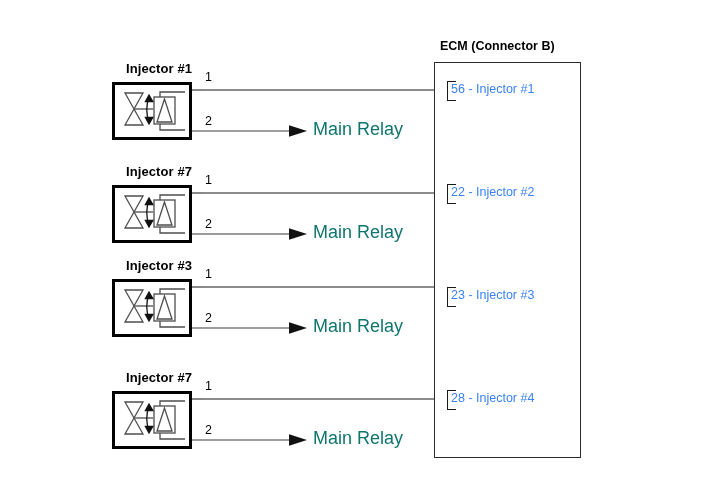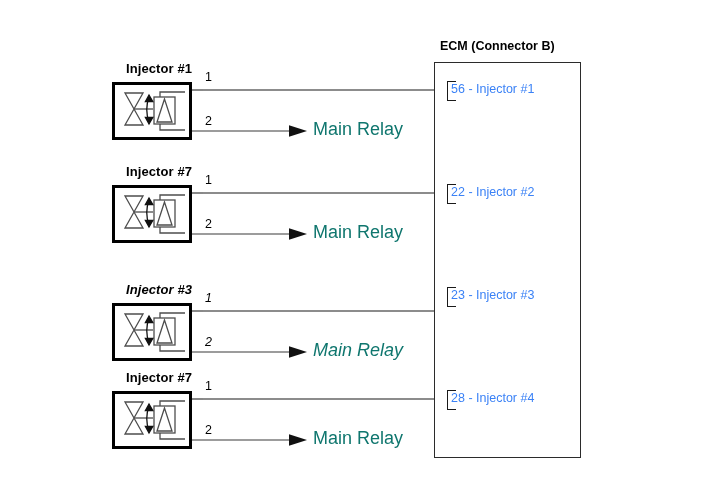--- a/index.html
+++ b/index.html
@@ -176,21 +176,21 @@
     <div class="pin-num pin-num-2">2</div>
     <div class="relay-label">Main Relay</div>
     <svg class="wire-svg" width="430" height="103">
       <line x1="192" y1="29" x2="203" y2="29" stroke="#3a3a3a" stroke-width="1.2"></line>
       <line x1="203" y1="29" x2="434" y2="29" stroke="#1a1a1a" stroke-width="1.2"></line>
       <line x1="192" y1="70" x2="300" y2="70" stroke="#3a3a3a" stroke-width="1.2"></line>
       <polygon points="289,64.2 307,70 289,75.8" fill="#111111"></polygon>
     </svg>
   </div>
 
-  <div class="injector-group" style="top:282px;font-style:italic;">
+  <div class="injector-group" style="top:258px;">
     <div class="injector-title">Injector #3</div>
     <div class="injector-box">
       <svg class="injector-svg" width="74" height="52" viewBox="0 0 74 52">
         <g fill="none" stroke="#4d4d4d" stroke-width="1.3">
           <path d="M10,8 L28,8 L10,40 L28,40 Z"></path>
           <line x1="19" y1="24" x2="38" y2="24"></line>
           <rect x="39" y="12" width="21" height="27"></rect>
           <path d="M49.5,14 L42,37 L57,37 Z"></path>
           <path d="M45,12 L45,7 L70,7"></path>
           <path d="M45,39 L45,45 L70,45"></path>

